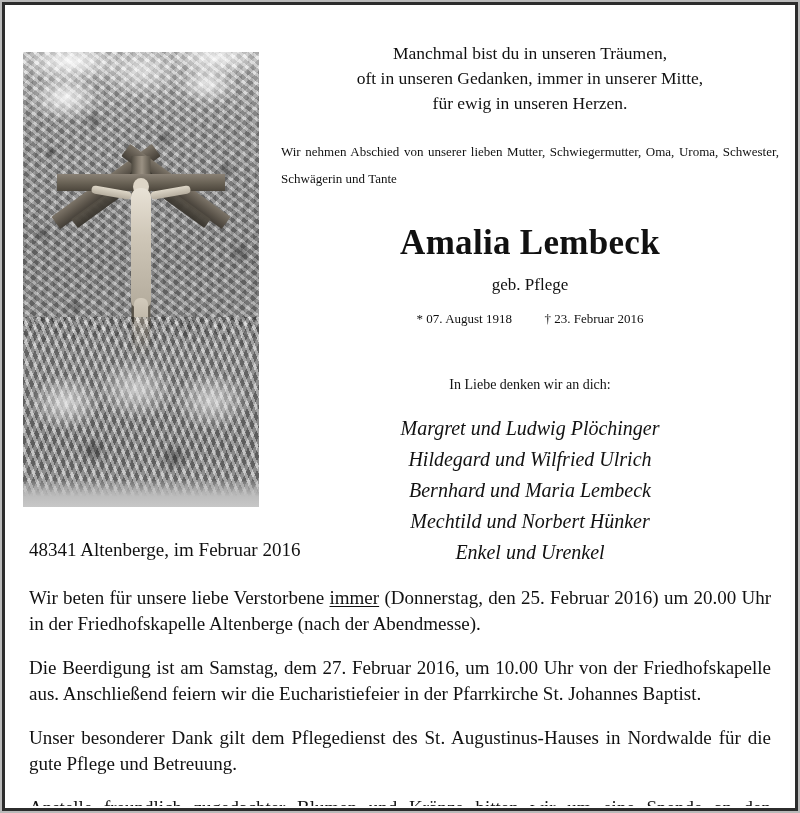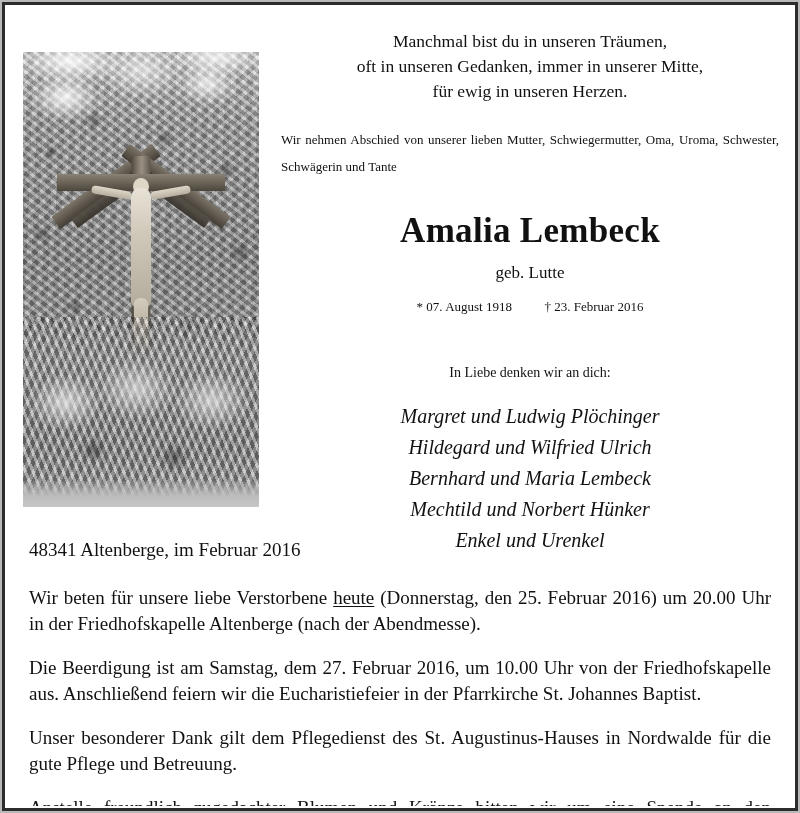--- a/index.html
+++ b/index.html
@@ -212,21 +212,21 @@
     position: absolute;
     left: 0; right: 0; bottom: 0;
     height: 26px;
     background: linear-gradient(180deg, rgba(170,170,170,.2), #bdbdbd 60%, #c7c7c7 100%);
   }
 
   
   .rightcol {
     position: absolute;
     left: 272px;
-    top: 0;
+    top: 12px;
     width: 502px;
     text-align: center;
   }
 
   .poem {
     margin-top: 22px;
     font-size: 17.5px;
     line-height: 25px;
   }
   .poem div { white-space: nowrap; }
@@ -333,21 +333,21 @@
 
           <div class="poem">
             <div>Manchmal bist du in unseren Träumen,</div>
             <div>oft in unseren Gedanken, immer in unserer Mitte,</div>
             <div>für ewig in unseren Herzen.</div>
           </div>
 
           <div class="farewell">Wir nehmen Abschied von unserer lieben Mutter, Schwiegermutter, Oma, Uroma, Schwester, Schwägerin und Tante</div>
 
           <div class="deceased-name">Amalia Lembeck</div>
-          <div class="nee">geb. Lutte</div>
+          <div class="nee">geb. Pflege</div>
 
           <div class="dates">
             <span>*</span>
             <span>07. August 1918</span>
             <span class="gap"></span>
             <span>†</span>
             <span>23. Februar 2016</span>
           </div>
 
           <div class="memory-intro">In Liebe denken wir an dich:</div>
@@ -361,21 +361,21 @@
           </div>
 
         </div>
       </div>
 
       <div class="bottom">
 
         <div class="place-date">48341 Altenberge, im Februar 2016</div>
 
         <div class="para">
-          <span>Wir beten für unsere liebe Verstorbene </span><u>heute</u><span> (Donnerstag, den 25. Februar 2016) um 20.00 Uhr in der Friedhofskapelle Altenberge (nach der Abendmesse).</span>
+          <span>Wir beten für unsere liebe Verstorbene </span><u>immer</u><span> (Donnerstag, den 25. Februar 2016) um 20.00 Uhr in der Friedhofskapelle Altenberge (nach der Abendmesse).</span>
         </div>
 
         <div class="para">Die Beerdigung ist am Samstag, dem 27. Februar 2016, um 10.00 Uhr von der Friedhofskapelle aus. Anschließend feiern wir die Eucharistiefeier in der Pfarrkirche St. Johannes Baptist.</div>
 
         <div class="para">Unser besonderer Dank gilt dem Pflegedienst des St. Augustinus-Hauses in Nordwalde für die gute Pflege und Betreuung.</div>
 
         <div class="para">Anstelle freundlich zugedachter Blumen und Kränze bitten wir um eine Spende an den „Hospizkreis Altenberge e.V.“, IBAN: DE17 4006 1238 7856 5386 00, Stichwort: Amalia Lembeck.</div>
 
       </div>
 

